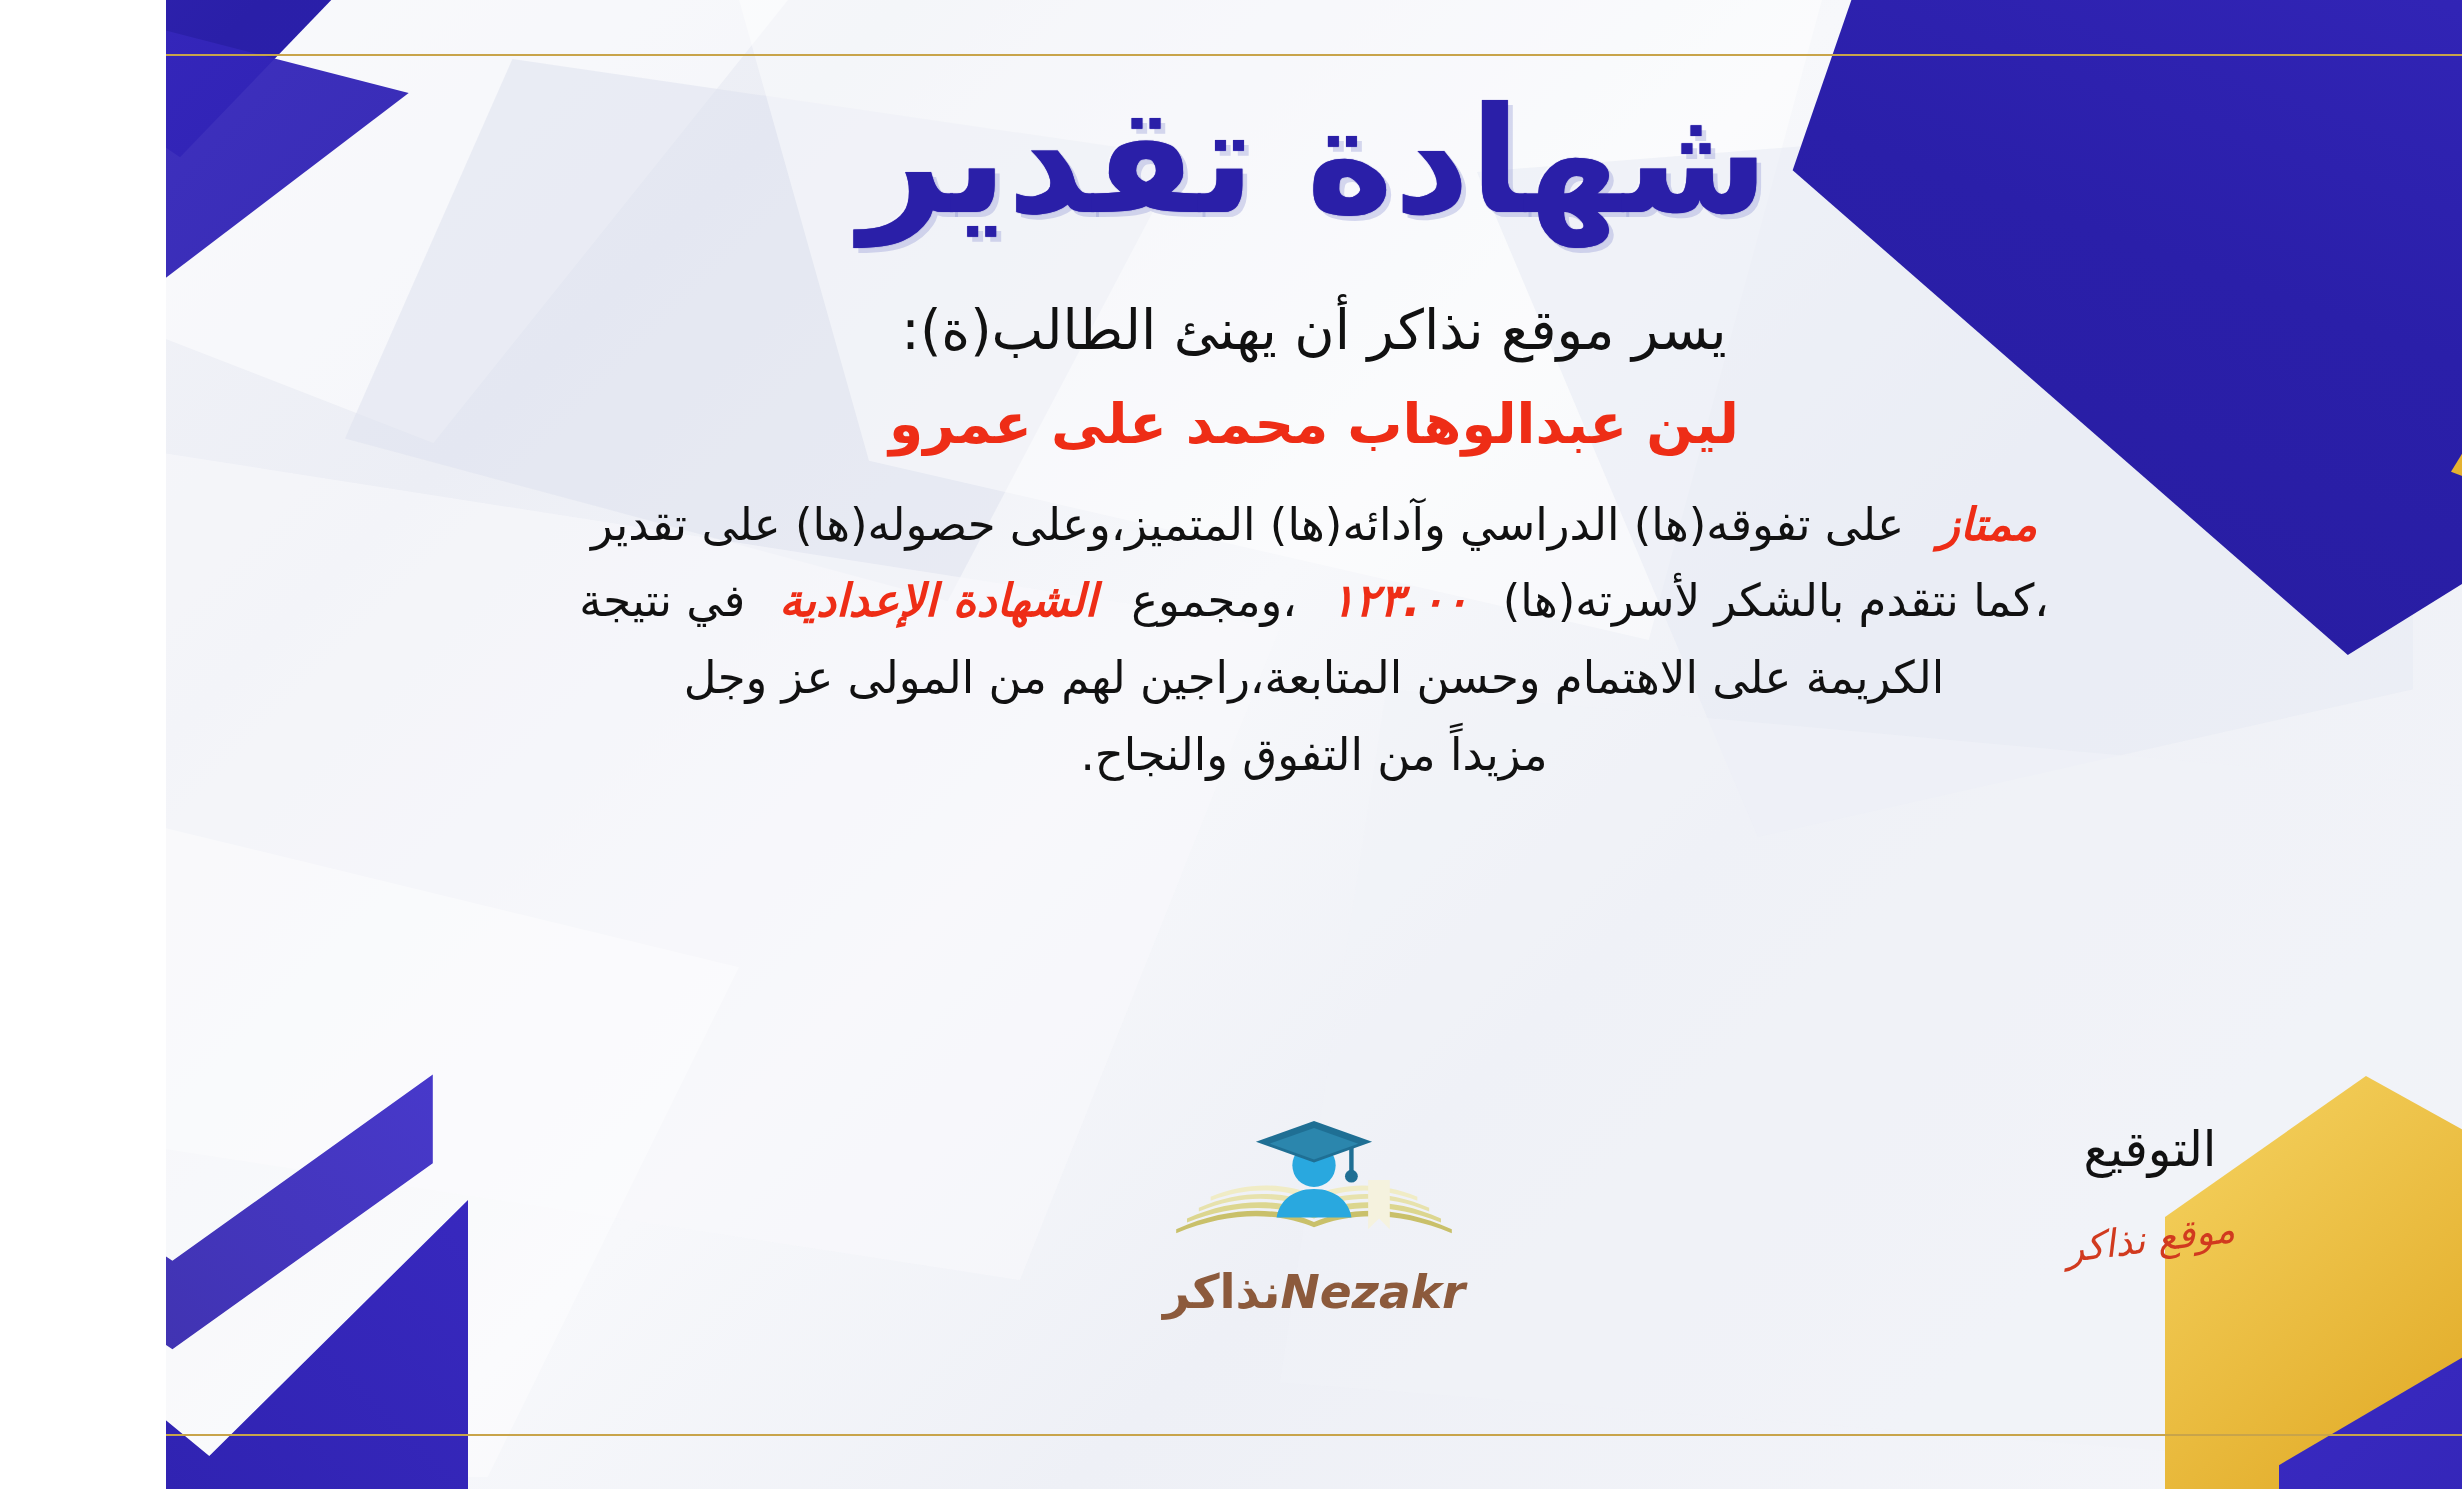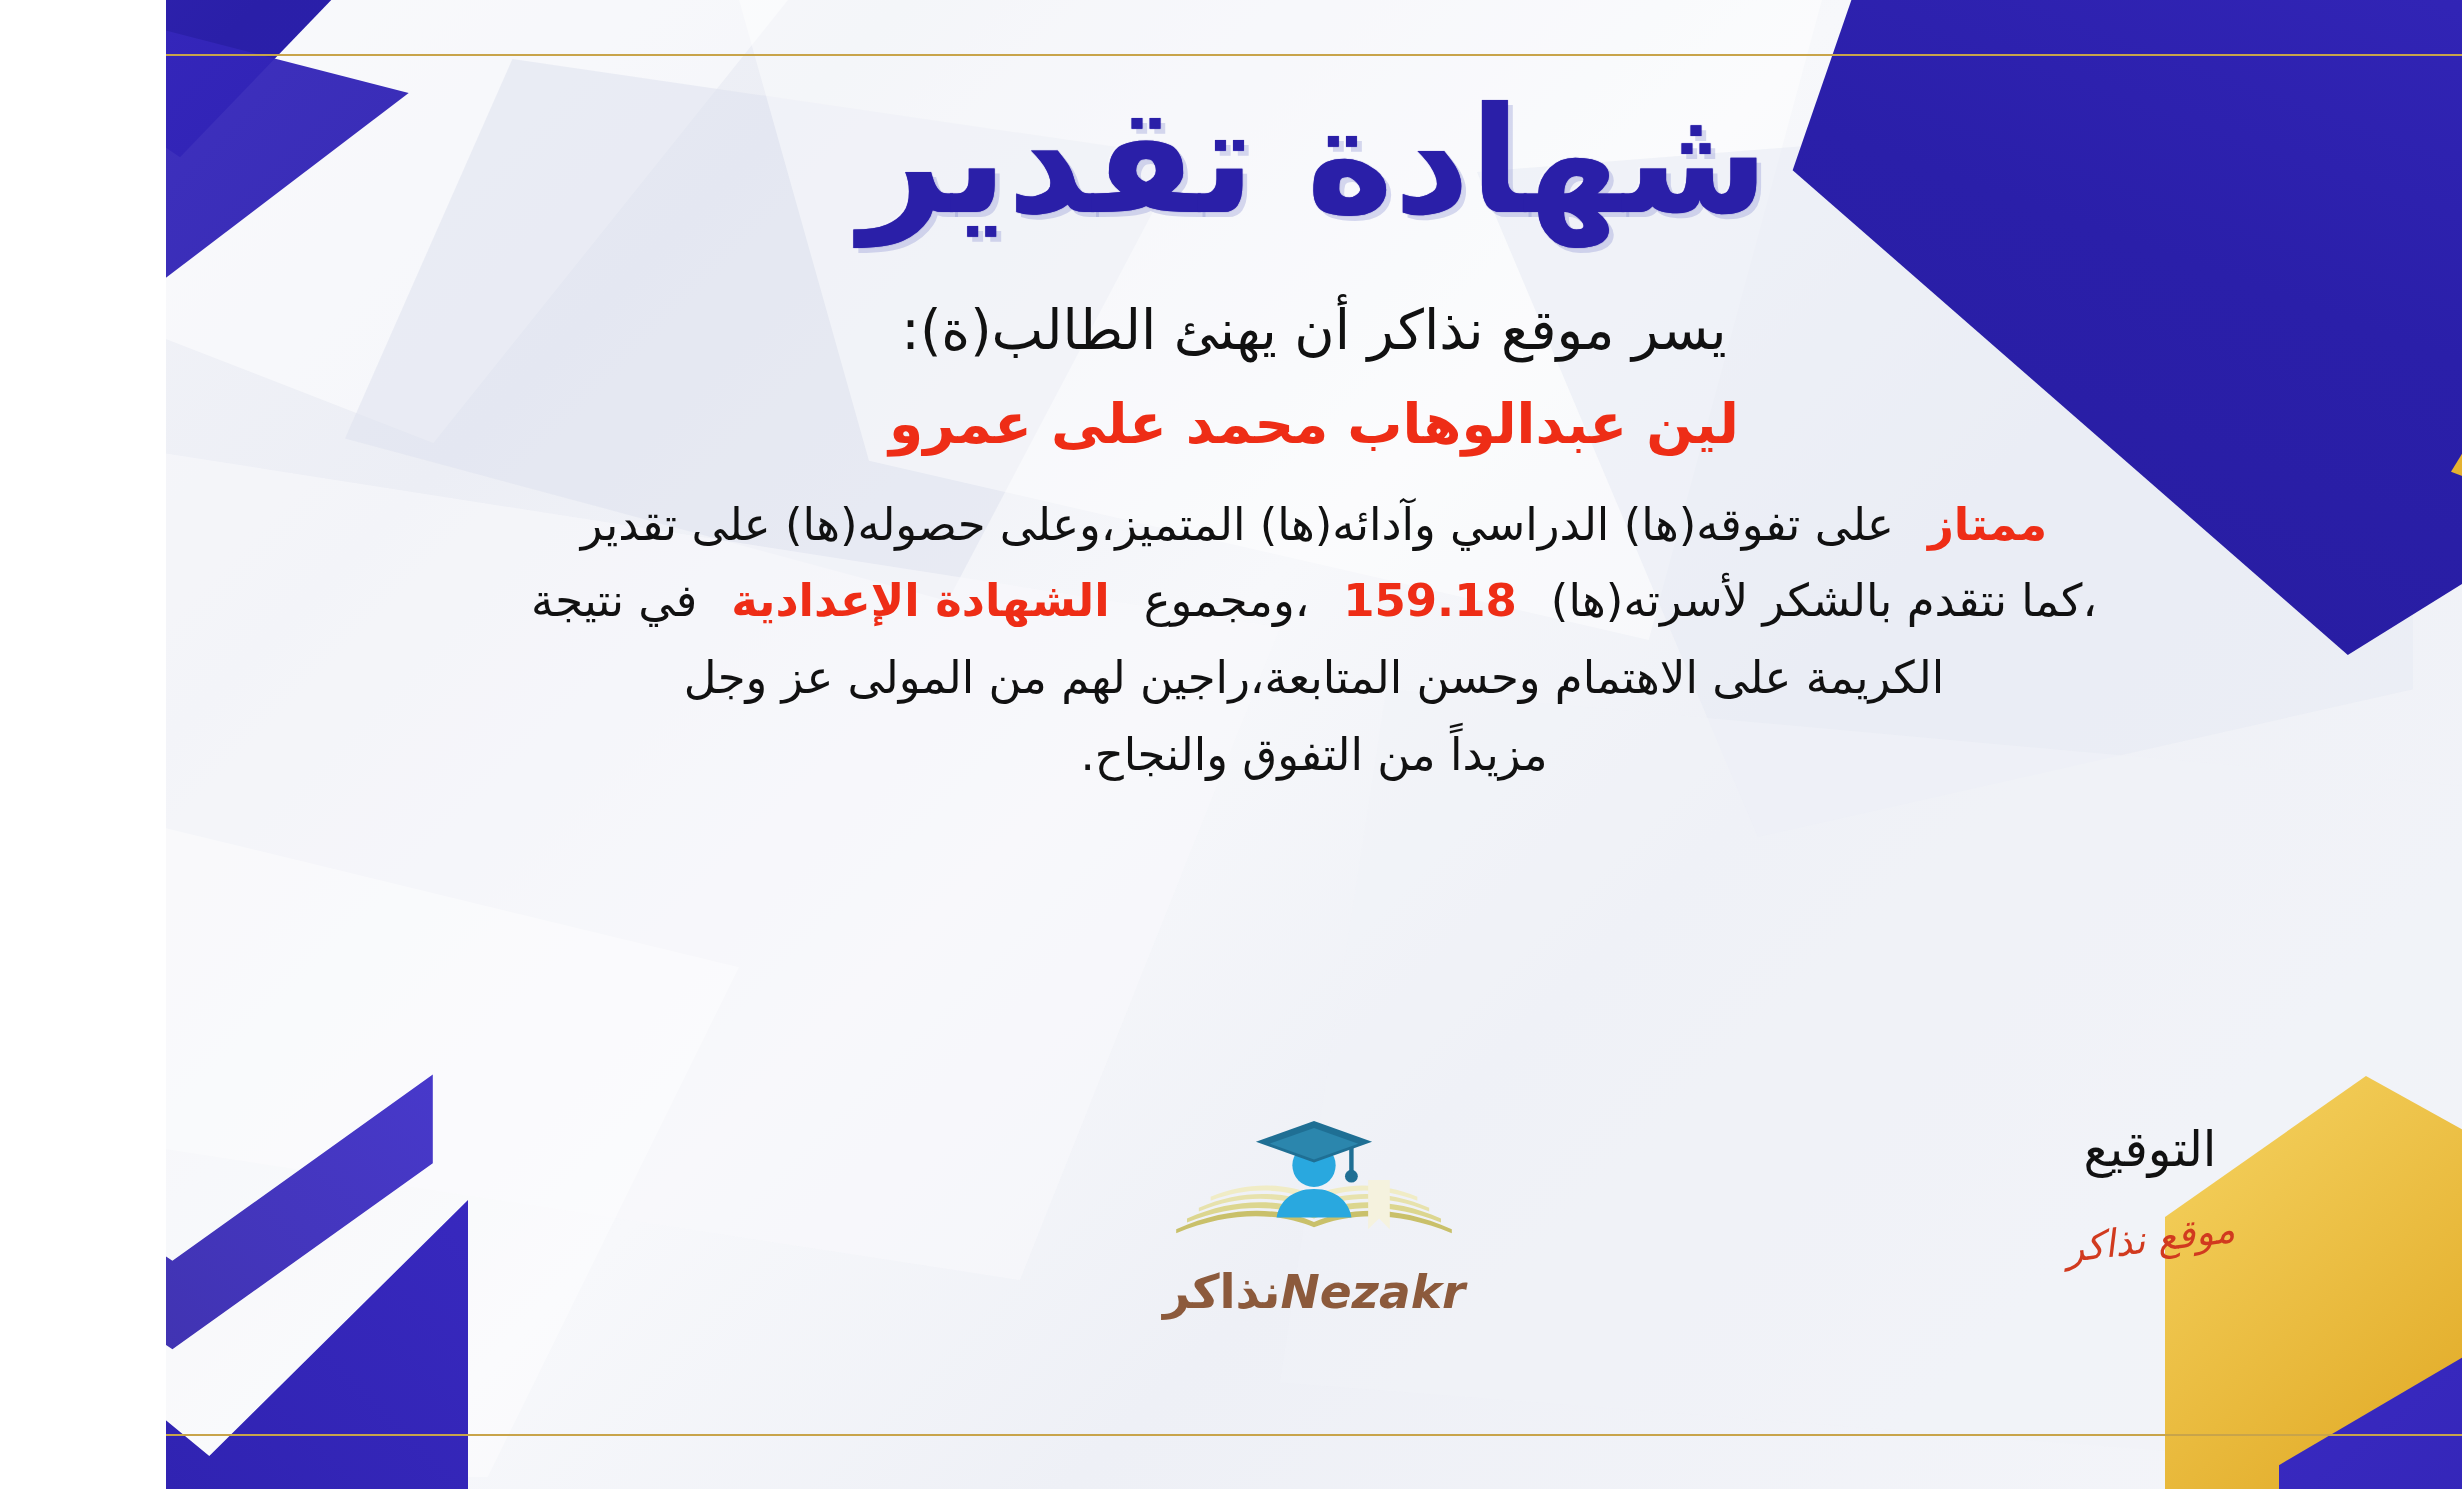--- a/index.html
+++ b/index.html
@@ -186,21 +186,21 @@
     font-size: 45px;
     line-height: 1.55;
     color: #111111;
     font-weight: 500;
   }
   .body-block .p { margin: 0 0 6.9px 0; }
   .body-block .p.justify {
     text-align: justify;
     text-align-last: center;
   }
-  .hl { color: #ee2d16; font-weight: 700; }
+  .hl { color: #ee2d16; font-weight: 700; font-style: italic; }
   .sp { display: inline-block; width: 34px; }
 
   
   .footer {
     position: absolute;
     left: 0; right: 0; bottom: 19.7px;
     height: 305px;
   }
   .signature {
     position: absolute;
@@ -283,21 +283,21 @@
 
     <div class="line-greeting">يسر موقع نذاكر أن يهنئ الطالب(ة):</div>
 
     <div class="line-name">لين عبدالوهاب محمد على عمرو</div>
 
     <div class="body-block">
       <div class="p justify">
         <span class="hl">ممتاز</span><span class="sp"></span><span>على تفوقه(ها) الدراسي وآدائه(ها) المتميز،وعلى حصوله(ها) على تقدير</span>
       </div>
       <div class="p justify">
-        <span>،كما نتقدم بالشكر لأسرته(ها)</span><span class="sp"></span><span class="hl">159.18</span><span class="sp"></span><span>،ومجموع</span><span class="sp"></span><span class="hl">الشهادة الإعدادية</span><span class="sp"></span><span>في نتيجة</span>
+        <span>،كما نتقدم بالشكر لأسرته(ها)</span><span class="sp"></span><span class="hl">١٢٣.٠٠</span><span class="sp"></span><span>،ومجموع</span><span class="sp"></span><span class="hl">الشهادة الإعدادية</span><span class="sp"></span><span>في نتيجة</span>
       </div>
       <div class="p">الكريمة على الاهتمام وحسن المتابعة،راجين لهم من المولى عز وجل</div>
       <div class="p">مزيداً من التفوق والنجاح.</div>
     </div>
 
     <div class="footer">
 
       <div class="signature">
         <div class="sig-label">التوقيع</div>
         <div class="sig-script">موقع نذاكر</div>

